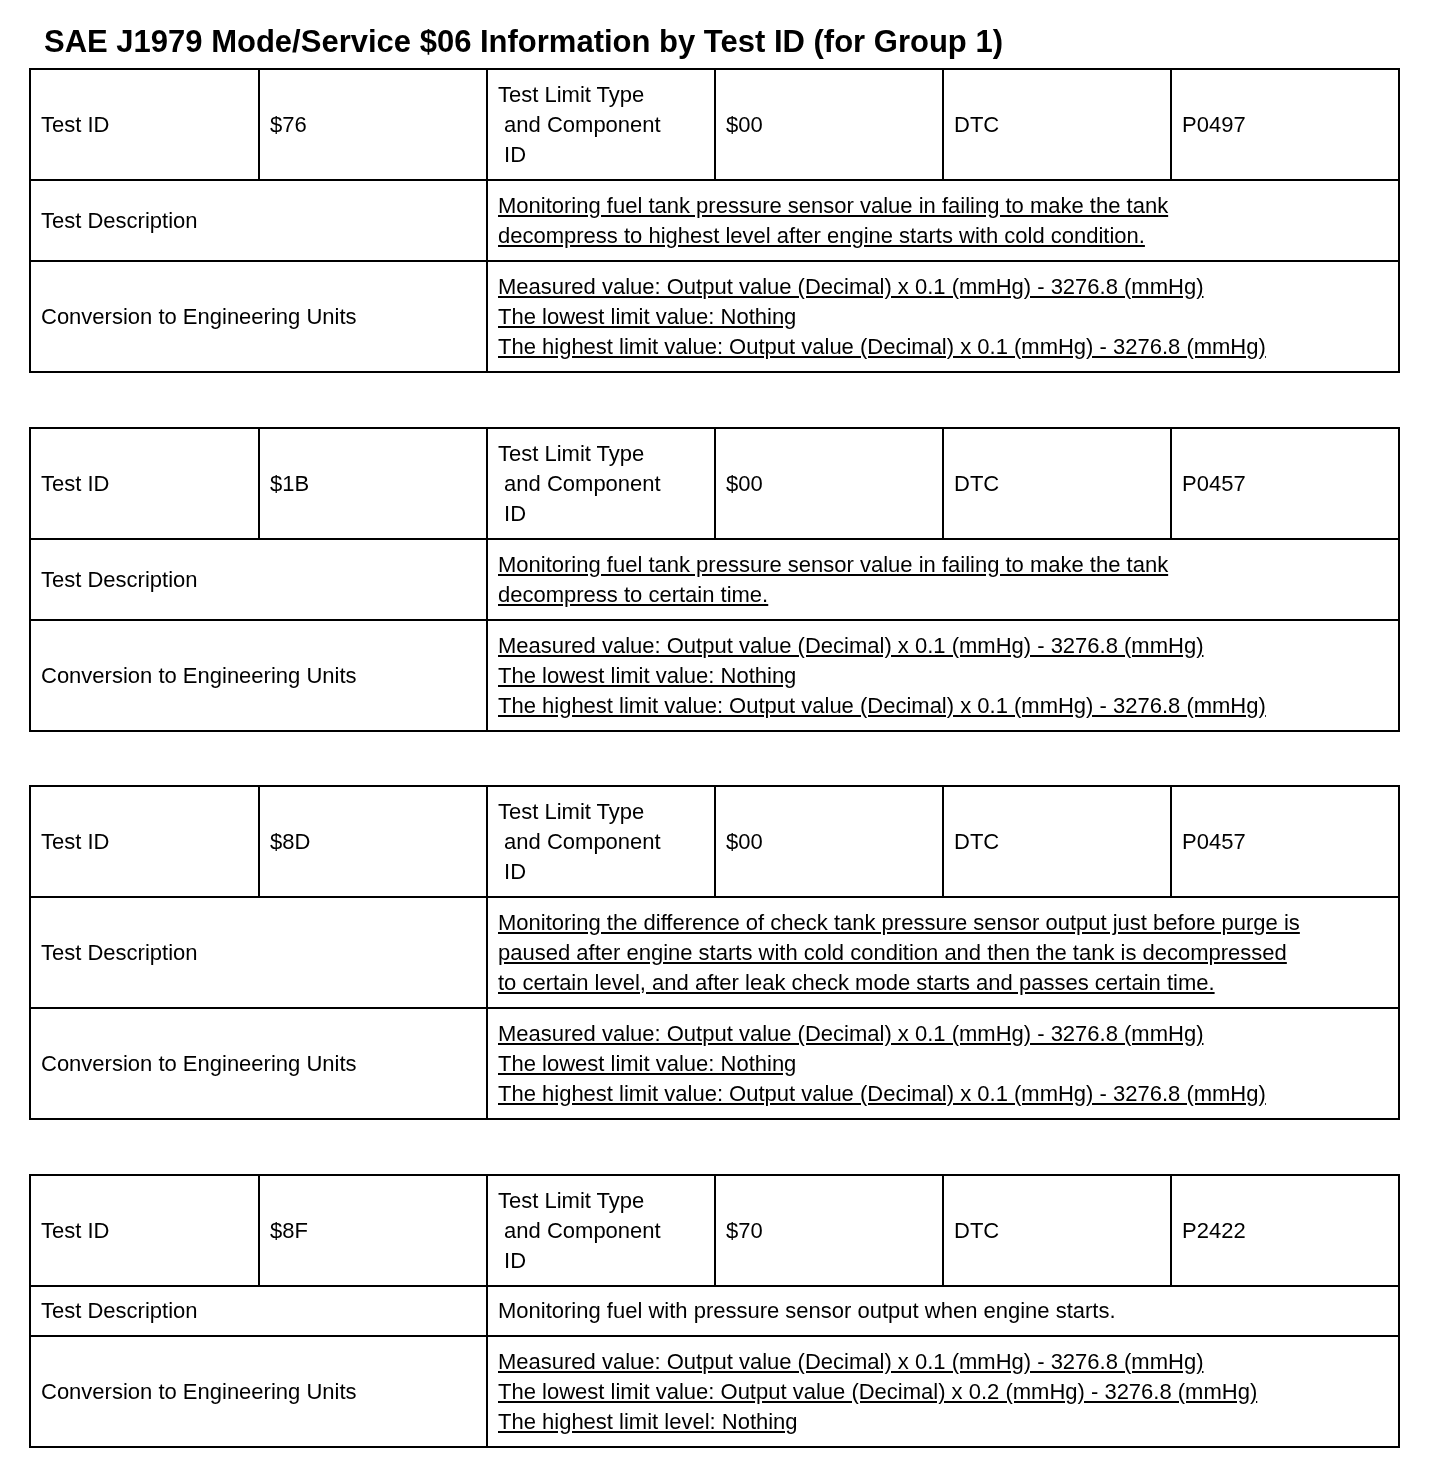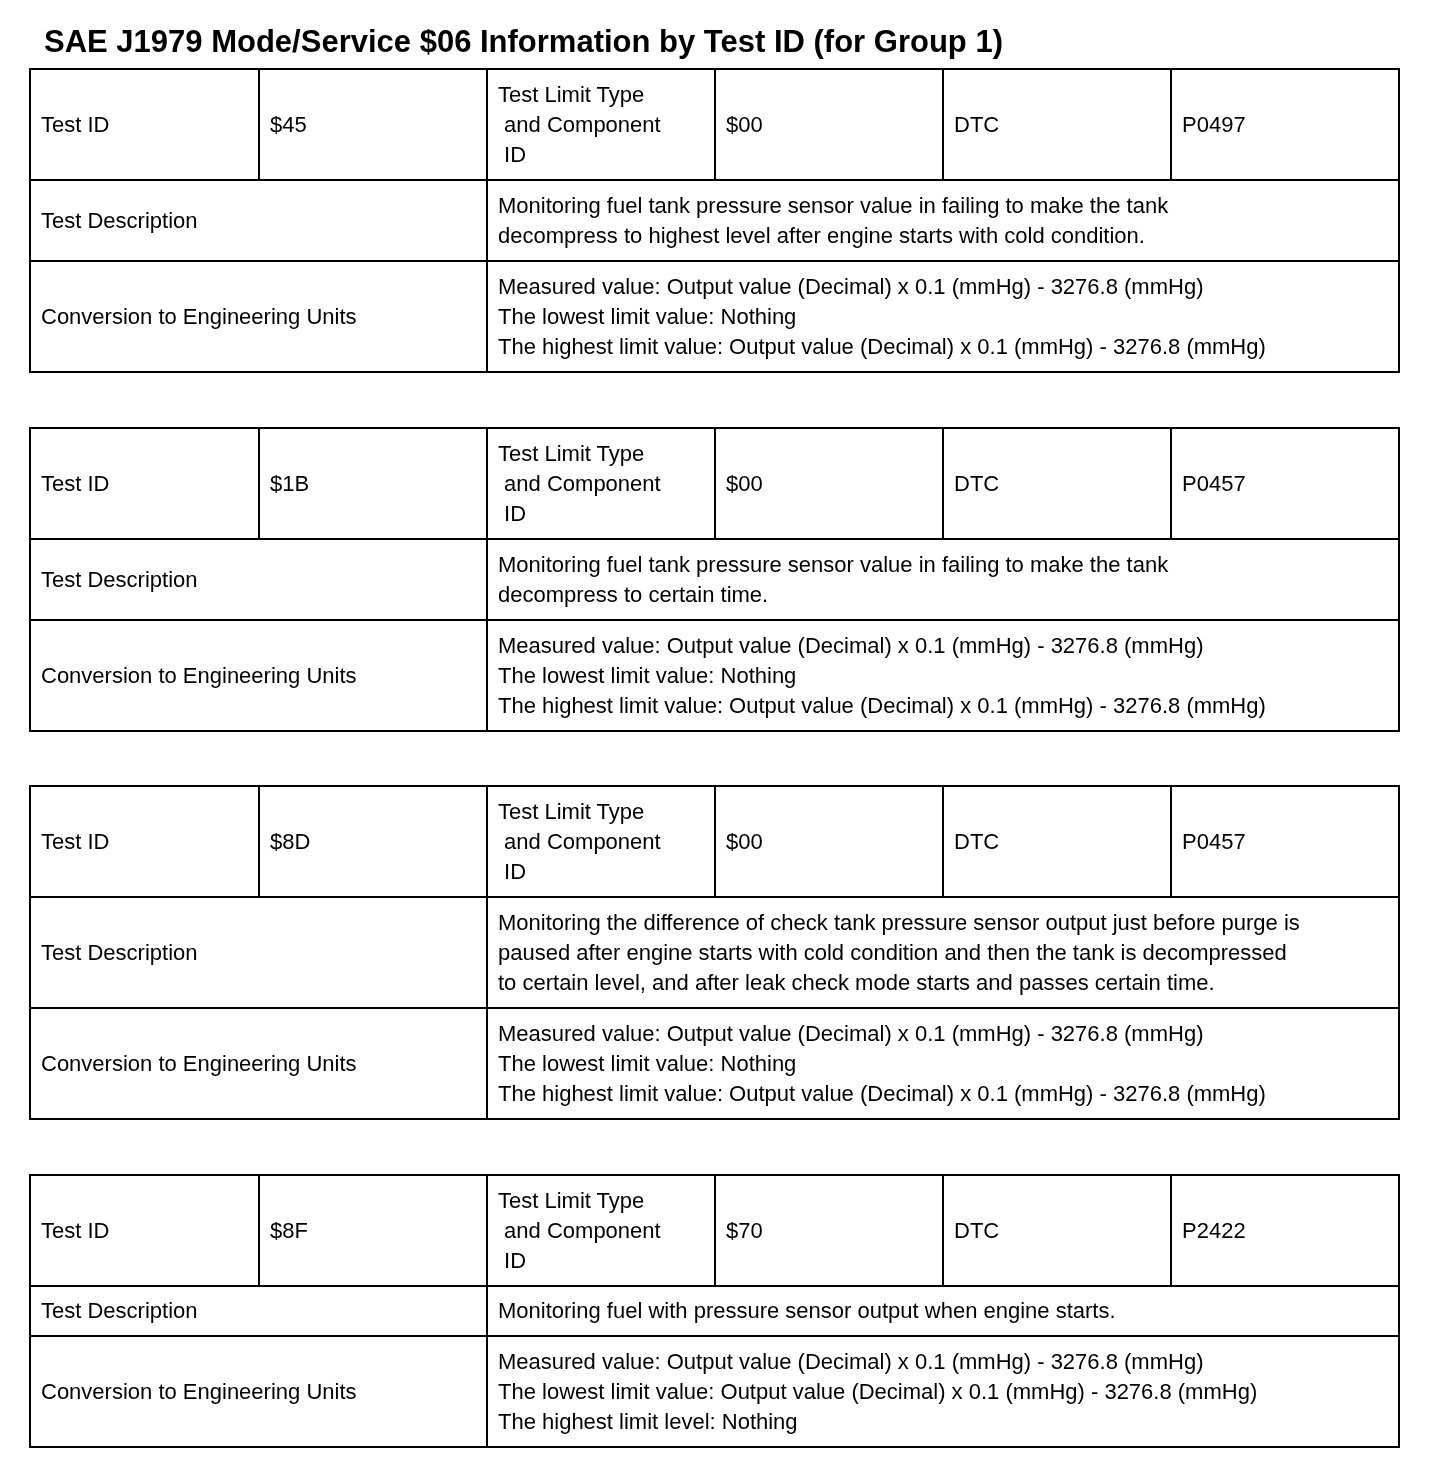--- a/index.html
+++ b/index.html
@@ -1,41 +1,41 @@
 <!DOCTYPE html>
 <html><head>
 <meta charset="utf-8">
 <style>
   html, body { margin:0; padding:0; background:#ffffff; }
   body { width:1440px; height:1480px; position:relative; font-family:"Liberation Sans", sans-serif; color:#000; }
   .title { position:absolute; left:36px; top:14px; font-size:31px; font-weight:bold; letter-spacing:0px; margin:8px; line-height:40px; }
   table.block { position:absolute; left:29px; width:1369px; border-collapse:collapse; table-layout:fixed; }
   table.block td { border:2px solid #000; font-size:22px; line-height:30px; padding:0 10px; vertical-align:middle; }
   .limit-label { padding-left:10px; }
-  .desc-cell { padding-top:6px; padding-bottom:6px; }
+  .desc-cell { padding-top:6px; padding-bottom:6px;text-decoration:underline; }
   .line { display:block; }
 </style>
 </head>
 <body>
 
 <h1 class="title">SAE J1979 Mode/Service $06 Information by Test ID (for Group 1)</h1>
 
 <table class="block" style="top:68px;">
   <colgroup>
       <col style="width:229px">
       <col style="width:228px">
       <col style="width:228px">
       <col style="width:228px">
       <col style="width:228px">
       <col style="width:228px">
     </colgroup>
   <tbody>
       <tr style="height:111px;">
     <td>Test ID</td>
-    <td>$45</td>
+    <td>$76</td>
     <td class="limit-label">
           <span class="line">Test Limit Type</span>
           <span class="line" style="white-space:pre"> and Component</span>
           <span class="line" style="white-space:pre"> ID</span>
         </td>
     <td>$00</td>
     <td>DTC</td>
     <td>P0497</td>
   </tr>
   <tr style="height:81px;">
@@ -162,18 +162,18 @@
   <tr style="height:50px;">
     <td colspan="2">Test Description</td>
     <td colspan="4">
           <span class="line">Monitoring fuel with pressure sensor output when engine starts.</span>
         </td>
   </tr>
   <tr style="height:111px;">
     <td colspan="2">Conversion to Engineering Units</td>
     <td colspan="4" class="desc-cell">
           <span class="line">Measured value: Output value (Decimal) x 0.1 (mmHg) - 3276.8 (mmHg)</span>
-          <span class="line">The lowest limit value: Output value (Decimal) x 0.1 (mmHg) - 3276.8 (mmHg)</span>
+          <span class="line">The lowest limit value: Output value (Decimal) x 0.2 (mmHg) - 3276.8 (mmHg)</span>
           <span class="line">The highest limit level: Nothing</span>
         </td>
   </tr>
 </tbody>
   </table>
 
 </body></html>

